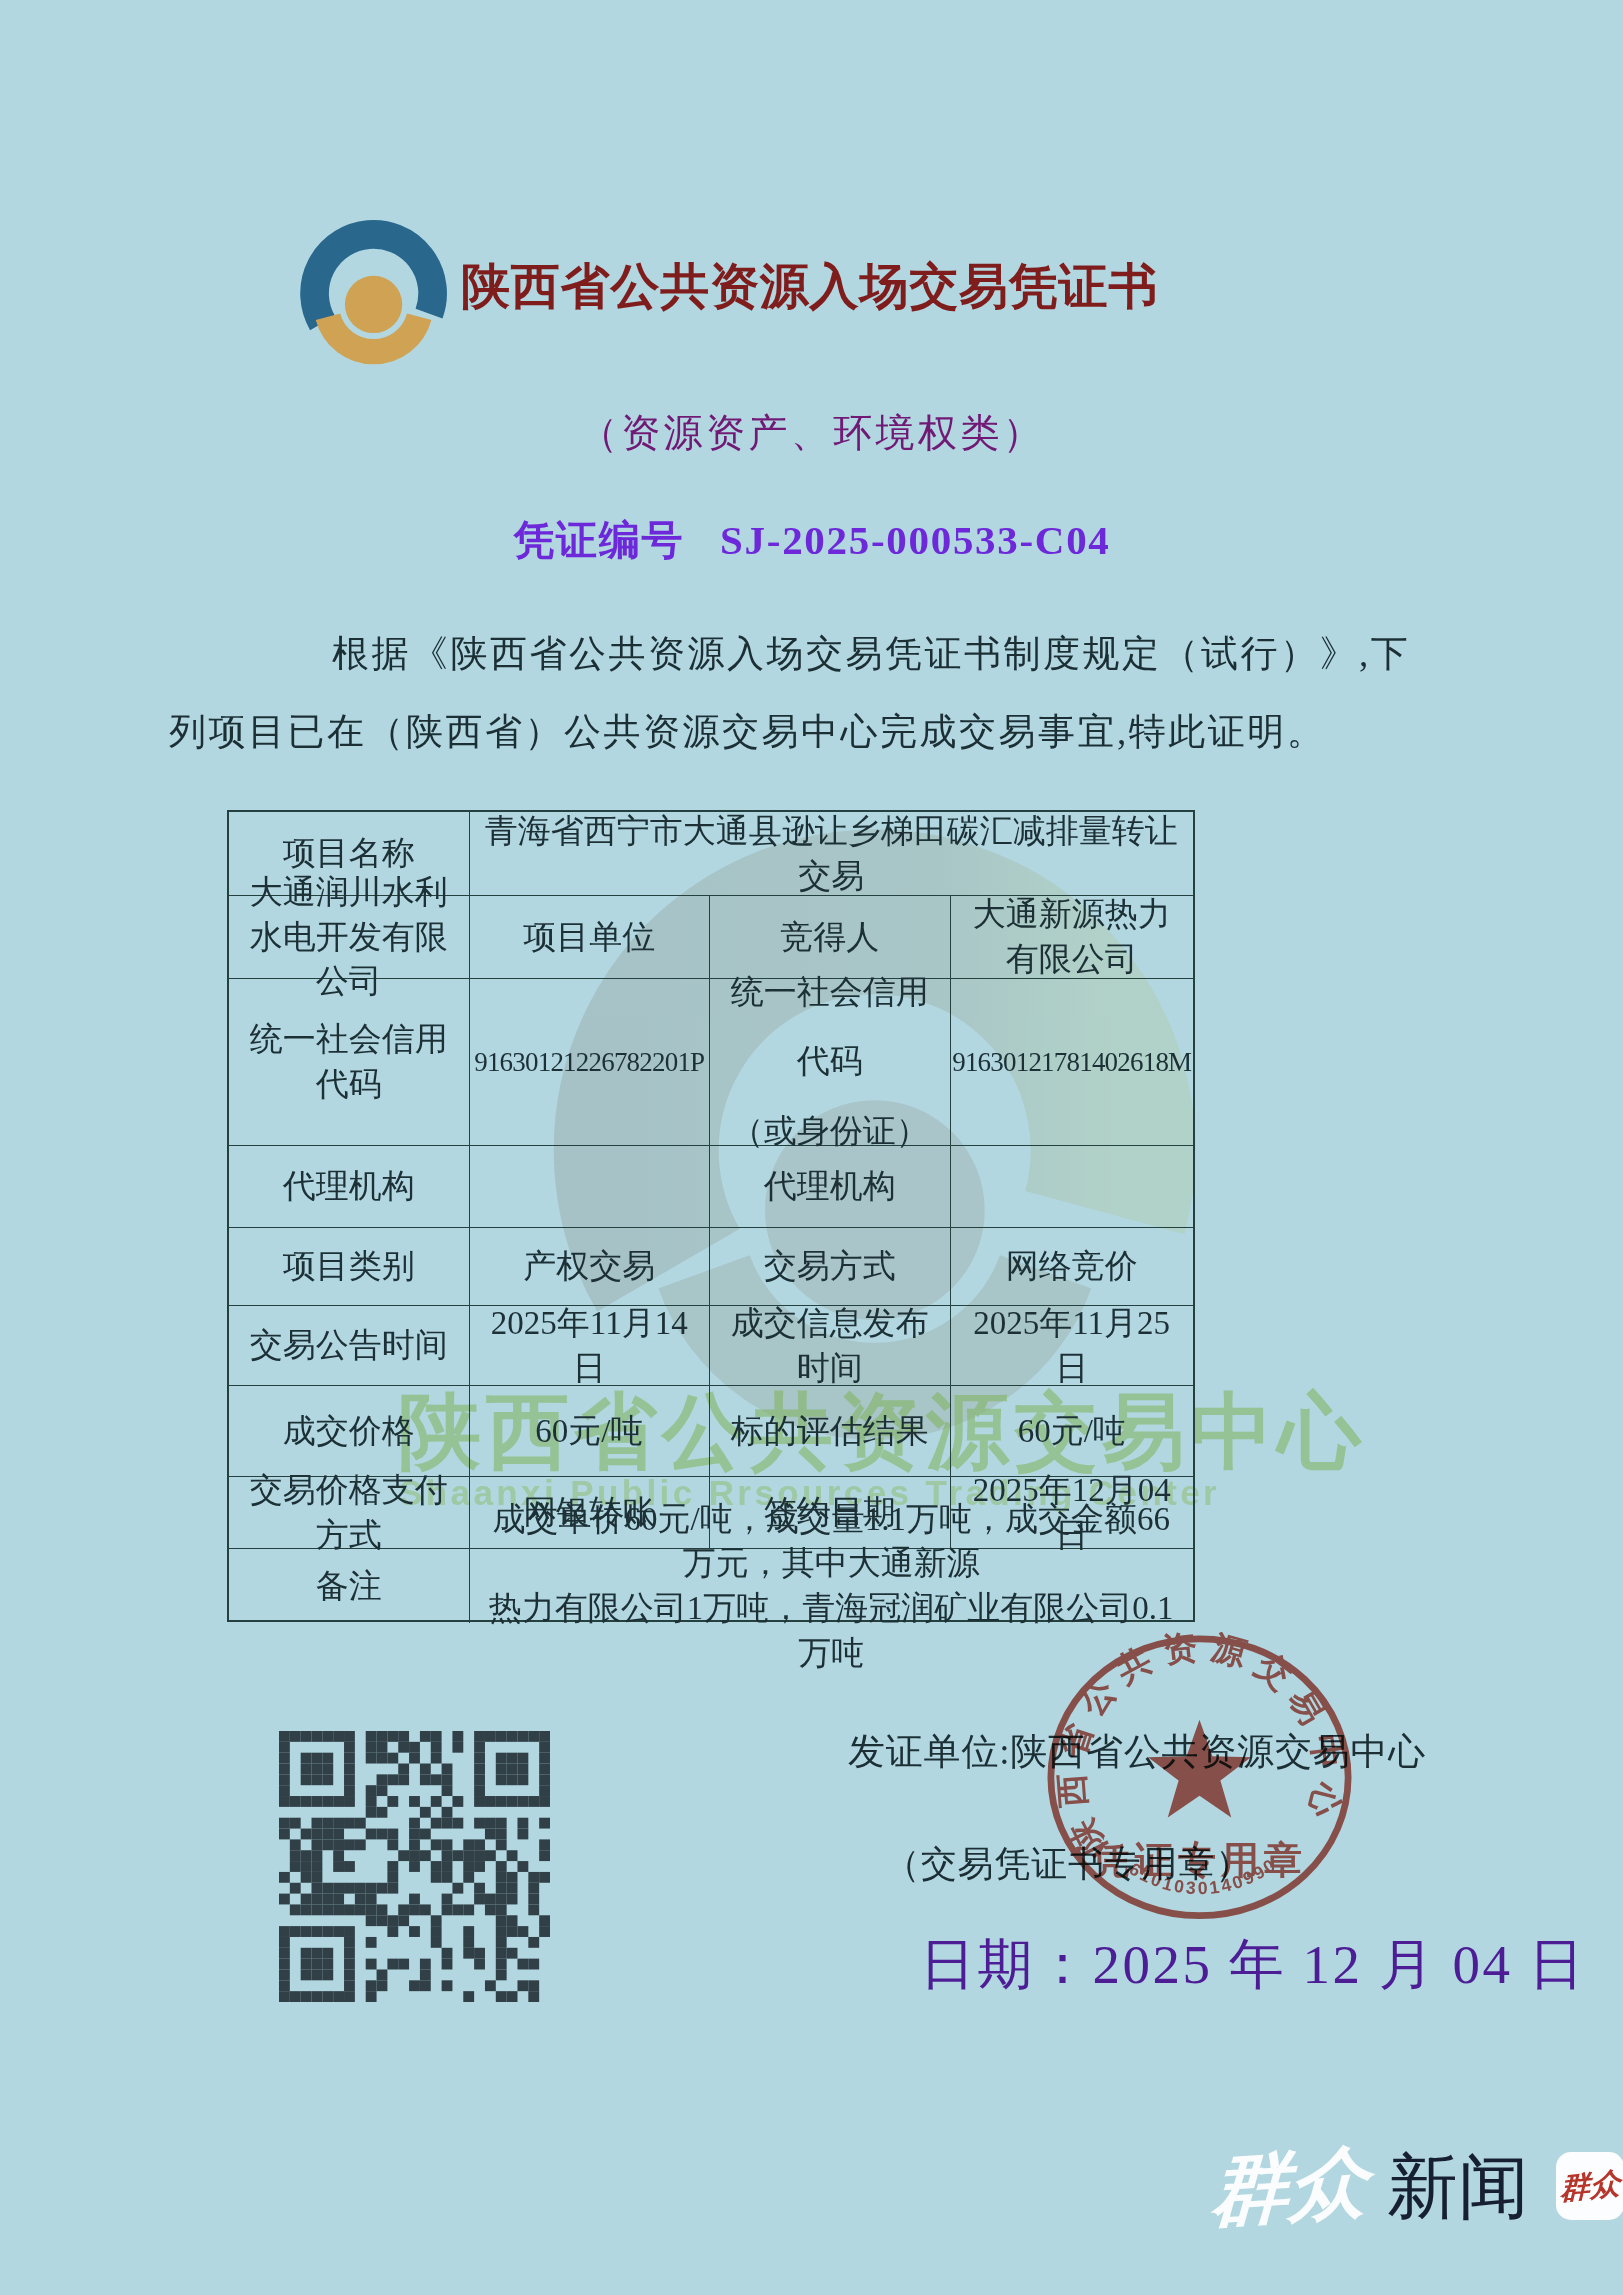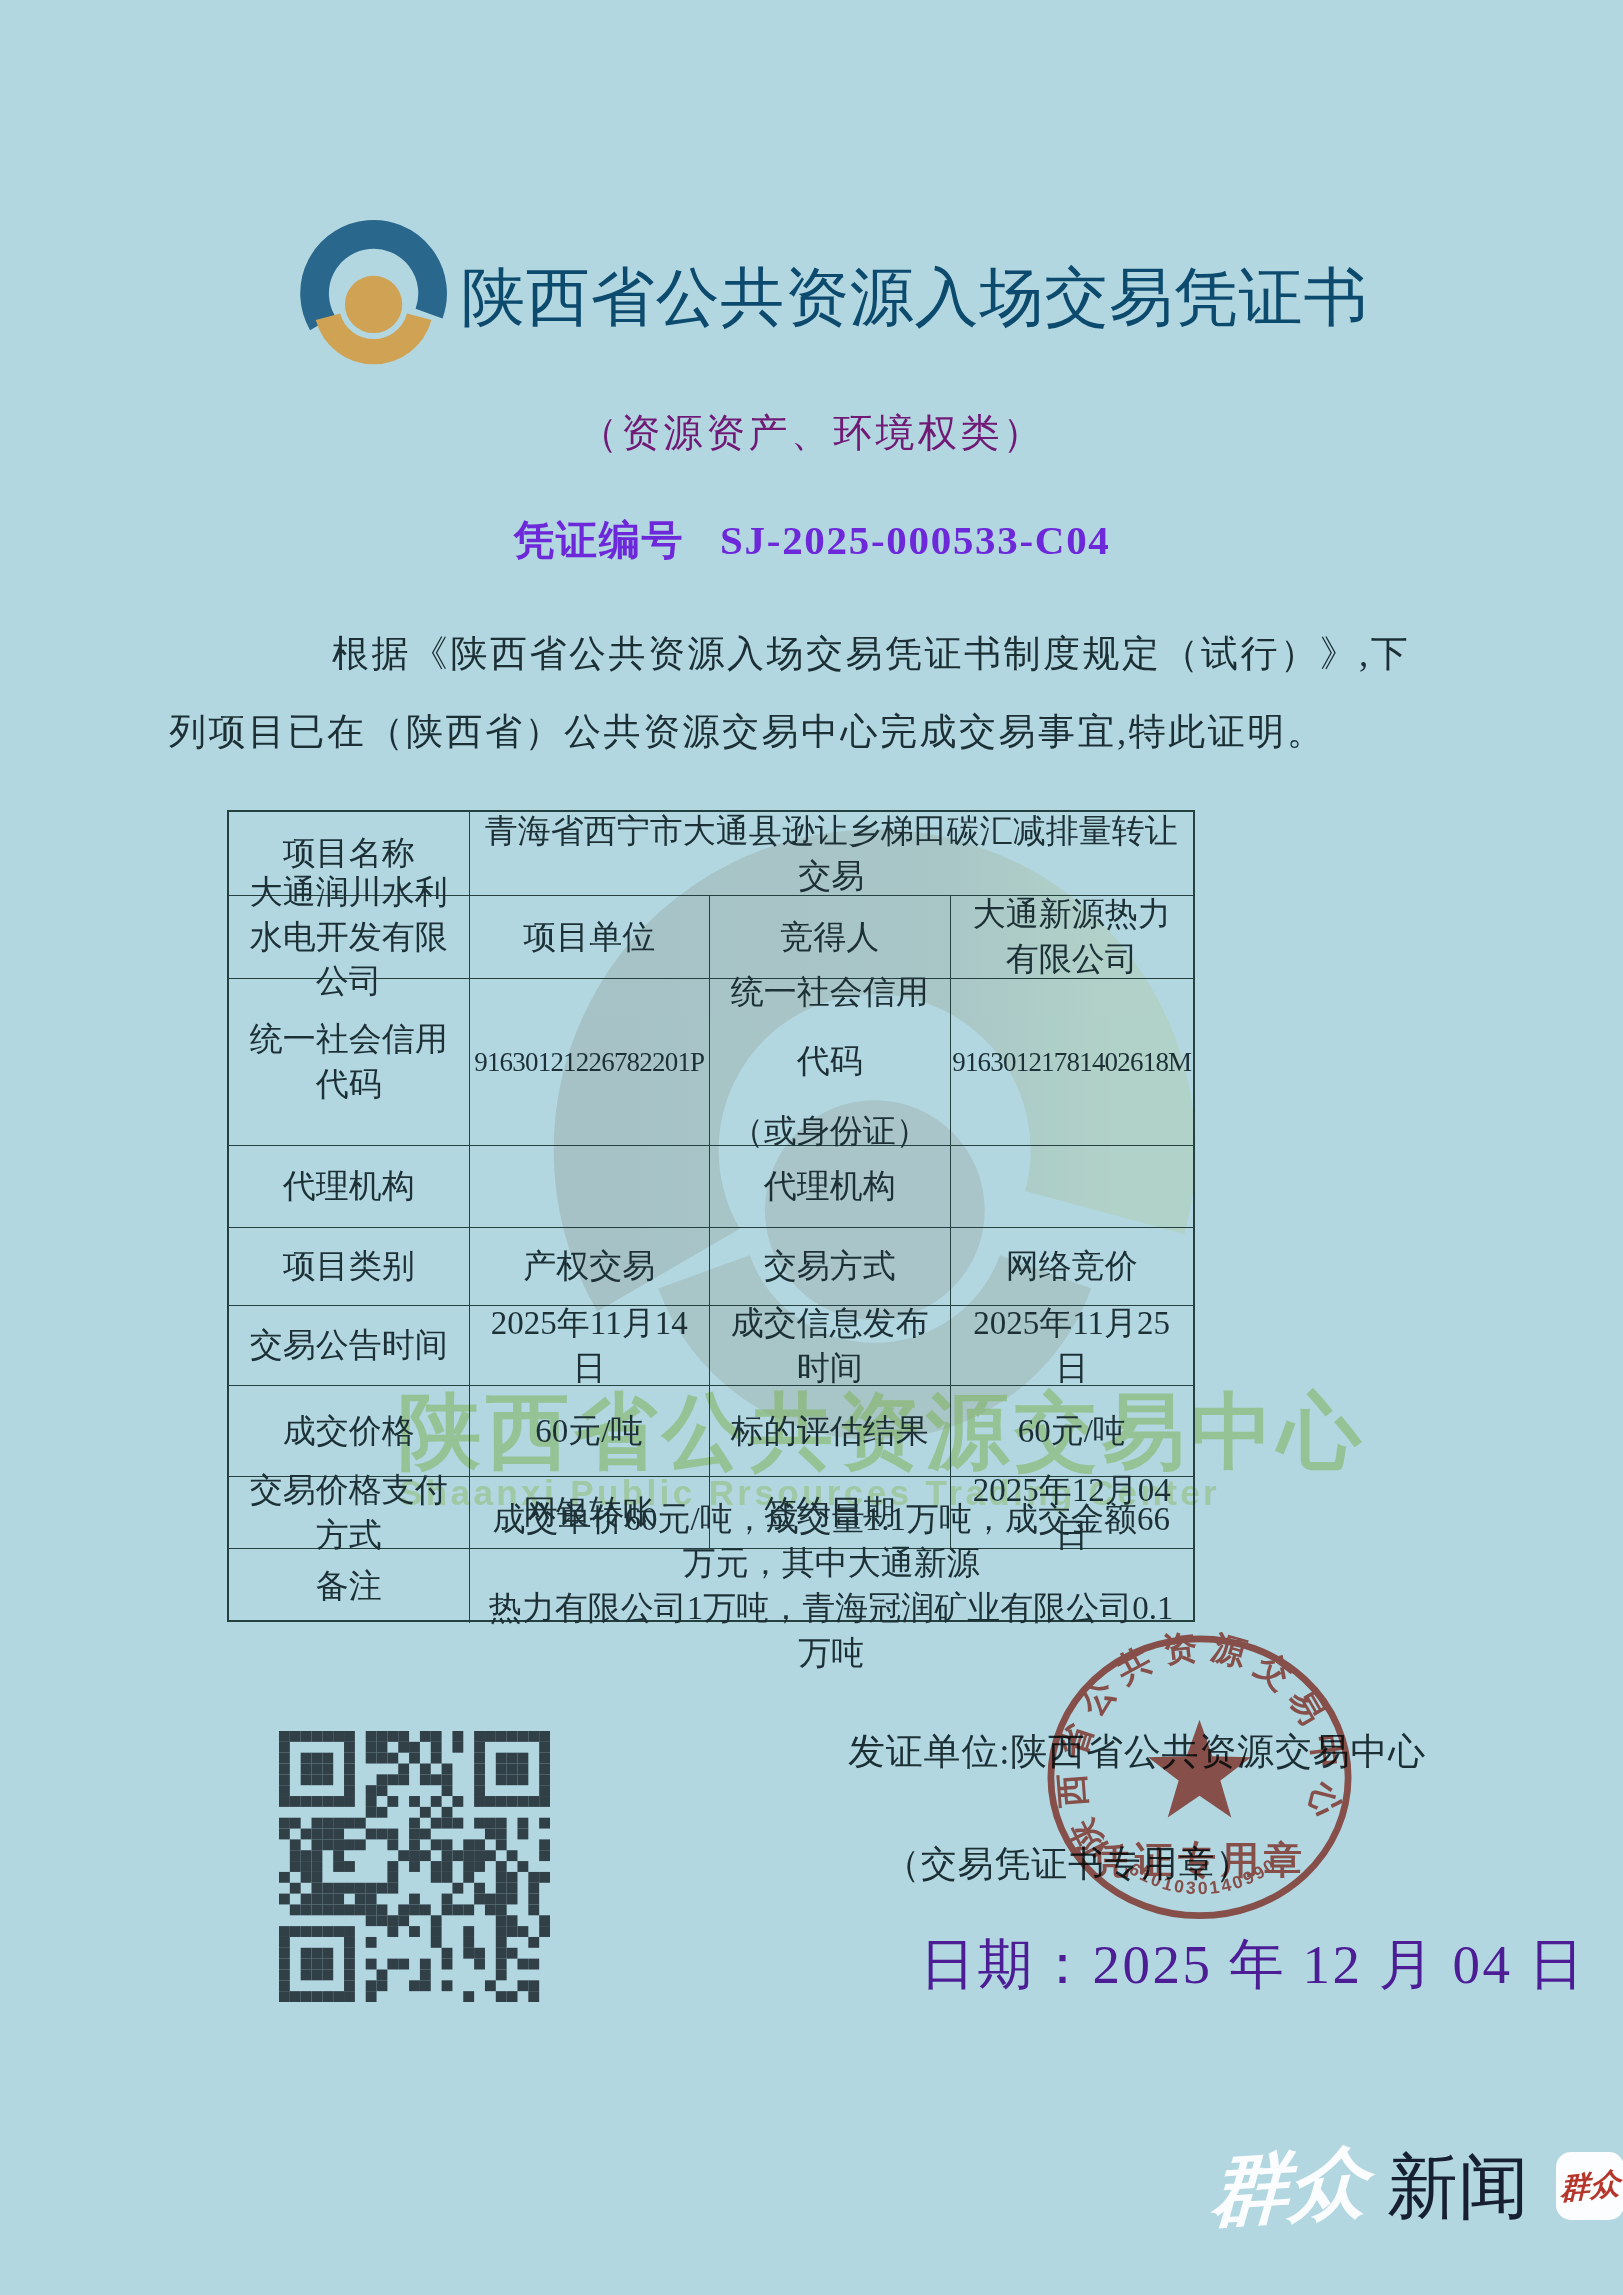--- a/index.html
+++ b/index.html
@@ -7,22 +7,22 @@
     position:relative;
     width:1624px;height:2295px;
     background:#b2d7e1;
     overflow:hidden;
     font-family:"Liberation Serif","DejaVu Serif",serif;
     color:#1b2e33;
   }
   .abs{position:absolute;}
   .title{
     left:461px;top:254px;
-    font-size:64px;font-weight:400;letter-spacing:0.8px;
-    color:#0c4a6e;white-space:nowrap;
+    font-size:49px;font-weight:700;letter-spacing:0.8px;
+    color:#7f1d1d;white-space:nowrap;
   }
   .subtitle{
     left:0;right:0;top:406px;text-align:center;
     font-size:39px;letter-spacing:3.4px;color:#701a75;
   }
   .certline{
     left:0;right:0;top:513px;text-align:center;
     font-size:41px;letter-spacing:1.7px;color:#6d28d9;font-weight:600;
   }
   .intro{font-size:37px;color:#1c2f35;letter-spacing:2.5px;white-space:nowrap;}

